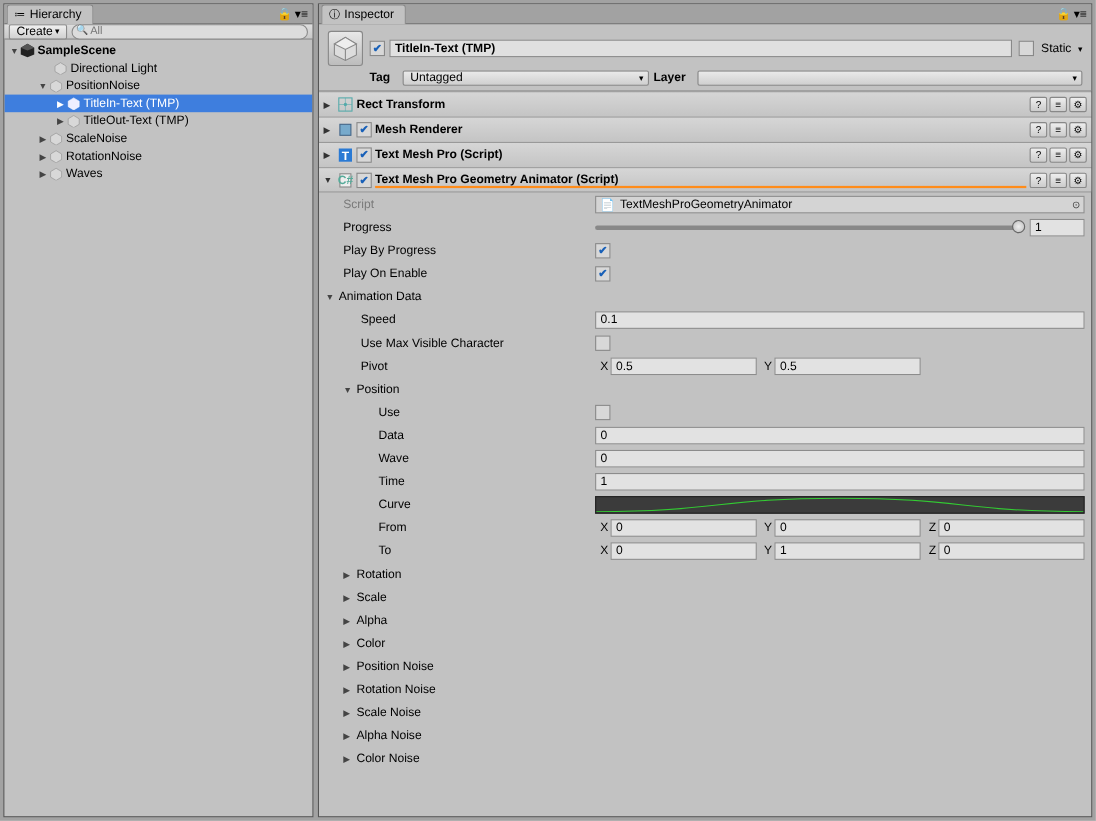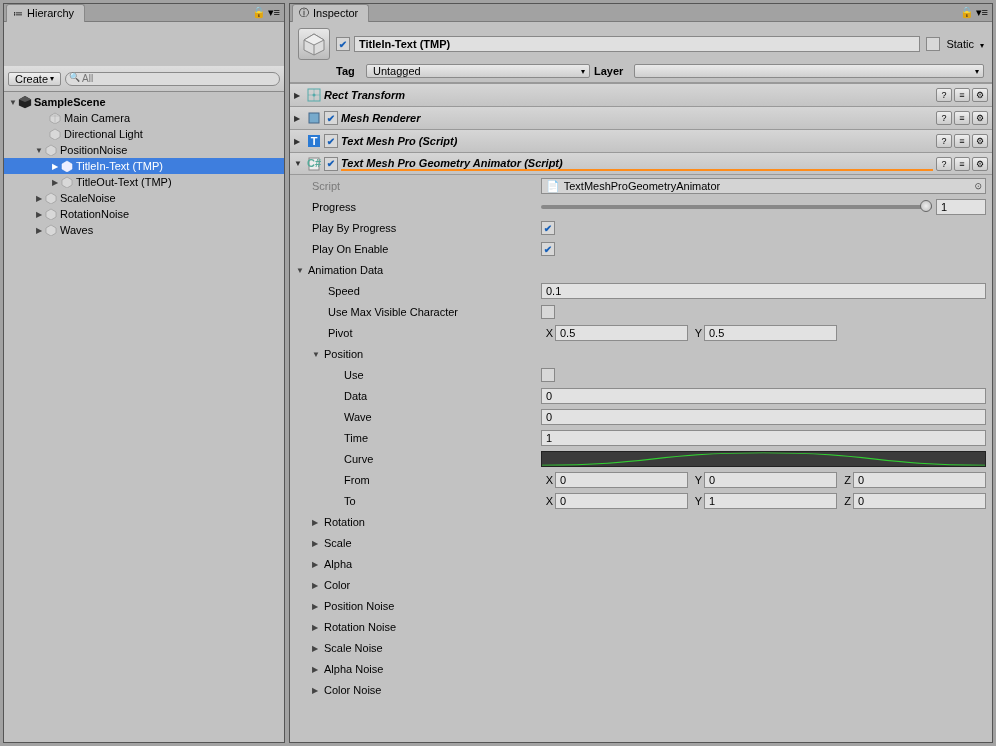--- a/index.html
+++ b/index.html
@@ -12,21 +12,21 @@
 .panel-insp { flex: 1; }
 
 
 .tabbar { height: 18px; display: flex; align-items: center; background: #a2a2a2; border-bottom: 1px solid #7a7a7a; position: relative; }
 .tab { height: 18px; background: #c2c2c2; border: 1px solid #888; border-bottom: none; padding: 0 10px 0 6px; display: flex; align-items: center; gap: 4px; border-radius: 3px 3px 0 0; margin-left: 2px; }
 .tab .ticon { font-size: 10px; }
 .tabbar .right-icons { margin-left: auto; display: flex; gap: 2px; padding-right: 4px; color: #222; }
 .right-icons span { cursor: default; font-size: 11px; }
 
 
-.hier-toolbar { height: 26px; display: flex; align-items: center; gap: 4px; padding: 0 4px; background: linear-gradient(#dedede,#c8c8c8); border-bottom: 1px solid #8a8a8a; margin-top: 44px; }
+.hier-toolbar { height: 14px; display: flex; align-items: center; gap: 4px; padding: 0 4px; background: linear-gradient(#dedede,#c8c8c8); border-bottom: 1px solid #8a8a8a; }
 .btn-create { height: 14px; background: linear-gradient(#f0f0f0,#d0d0d0); border: 1px solid #8a8a8a; border-radius: 2px; padding: 0 6px; display: flex; align-items: center; font-size: 10px; }
 .btn-create::after { content: " ▾"; font-size: 8px; margin-left: 2px; }
 .search-wrap { flex: 1; position: relative; }
 .search-input { width: 100%; height: 14px; border: 1px solid #8a8a8a; border-radius: 7px; padding: 0 6px 0 16px; background: #dcdcdc; font-size: 10px; color: #666; }
 .search-wrap::before { content: "🔍"; position: absolute; left: 4px; top: 0; font-size: 9px; color: #777; }
 
 
 .tree { flex: 1; overflow: auto; padding: 2px 0; }
 .trow { height: 16px; display: flex; align-items: center; padding-left: 4px; position: relative; }
 .trow.sel { background: #3e7ede; color: #fff; }
@@ -52,21 +52,21 @@
 .dd-tag { width: 224px; }
 .dd-layer { flex: 1; }
 
 
 .comp { border-top: 1px solid #999; }
 .comp-head { height: 22px; background: linear-gradient(#d6d6d6,#c4c4c4); border-bottom: 1px solid #9a9a9a; display: flex; align-items: center; padding: 0 4px; gap: 3px; }
 .comp-head.collapsed { border-bottom: none; }
 .fold { width: 10px; font-size: 8px; color: #333; cursor: pointer; }
 .comp-icon { width: 14px; height: 14px; display: flex; align-items: center; justify-content: center; }
 .comp-icon svg { width: 14px; height: 14px; }
-.comp-title { font-weight: bold; flex: 1; font-style: italic; }
+.comp-title { font-weight: bold; flex: 1; }
 .comp-btns { display: flex; gap: 2px; }
 .mini-btn { width: 16px; height: 14px; background: linear-gradient(#eee,#ccc); border: 1px solid #888; border-radius: 2px; display: flex; align-items: center; justify-content: center; font-size: 9px; }
 
 
 .comp.hl .comp-title { border-bottom: 2px solid #ff8c1a; padding-bottom: 0px; }
 
 
 .comp-body { padding: 2px 6px 6px 6px; display: flex; flex-direction: column; gap: 3px; }
 .prow { display: flex; align-items: center; min-height: 18px; }
 .plabel { width: 245px; display: flex; align-items: center; }
@@ -122,30 +122,20 @@
               <polygon points="8,1 15,5 15,12 8,15 1,12 1,5" fill="#222"></polygon>
               <polygon points="8,1 15,5 8,8 1,5" fill="#555"></polygon>
             </svg>
         </span>
         <span style="font-weight:bold">SampleScene</span>
       </div>
       <div class="trow" style="padding-left:44px">
         <span class="tcube">
             <svg viewBox="0 0 12 12">
               <polygon points="6,1 11,4 11,9 6,12 1,9 1,4" fill="#d8d8d8" stroke="#888" stroke-width="0.5"></polygon>
-              <line x1="6" y1="1" x2="6" y2="12" stroke="#aaa" stroke-width="0.5"></line>
-              <line x1="1" y1="4" x2="11" y2="4" stroke="#aaa" stroke-width="0.5"></line>
-            </svg>
-          </span>
-        <span>Main Camera</span>
-      </div>
-      <div class="trow" style="padding-left:44px">
-        <span class="tcube">
-            <svg viewBox="0 0 12 12">
-              <polygon points="6,1 11,4 11,9 6,12 1,9 1,4" fill="#d8d8d8" stroke="#888" stroke-width="0.5"></polygon>
             </svg>
           </span>
         <span>Directional Light</span>
       </div>
       <div class="trow" style="padding-left:30px">
         <span class="tfold">▼</span>
         <span class="tcube">
             <svg viewBox="0 0 12 12">
               <polygon points="6,1 11,4 11,9 6,12 1,9 1,4" fill="#d8d8d8" stroke="#888" stroke-width="0.5"></polygon>
             </svg>

